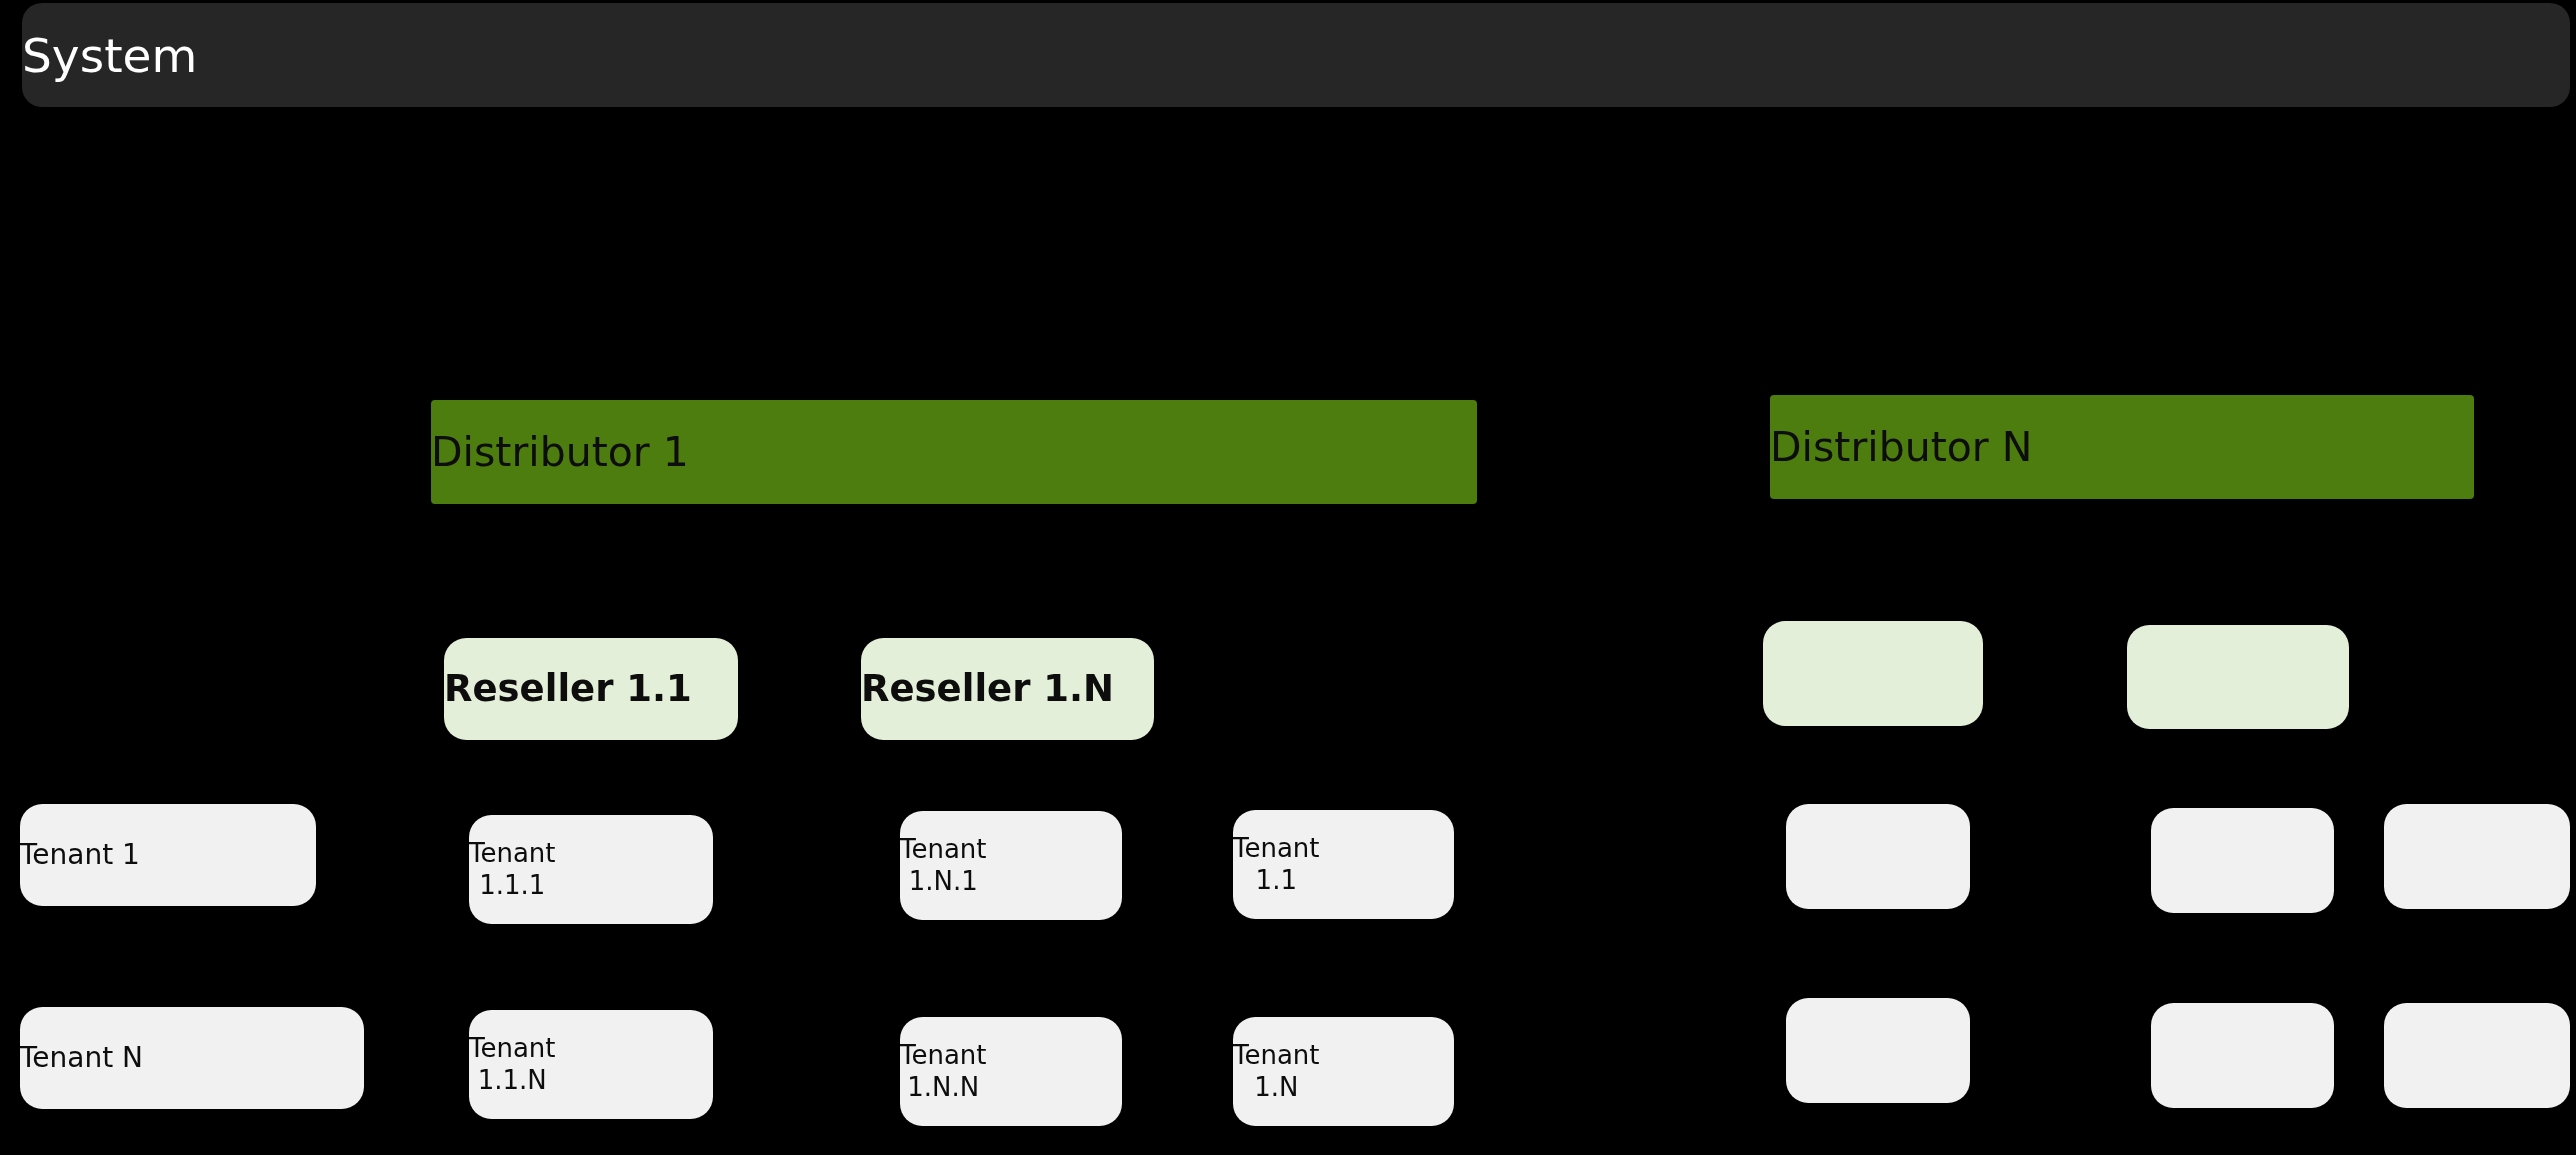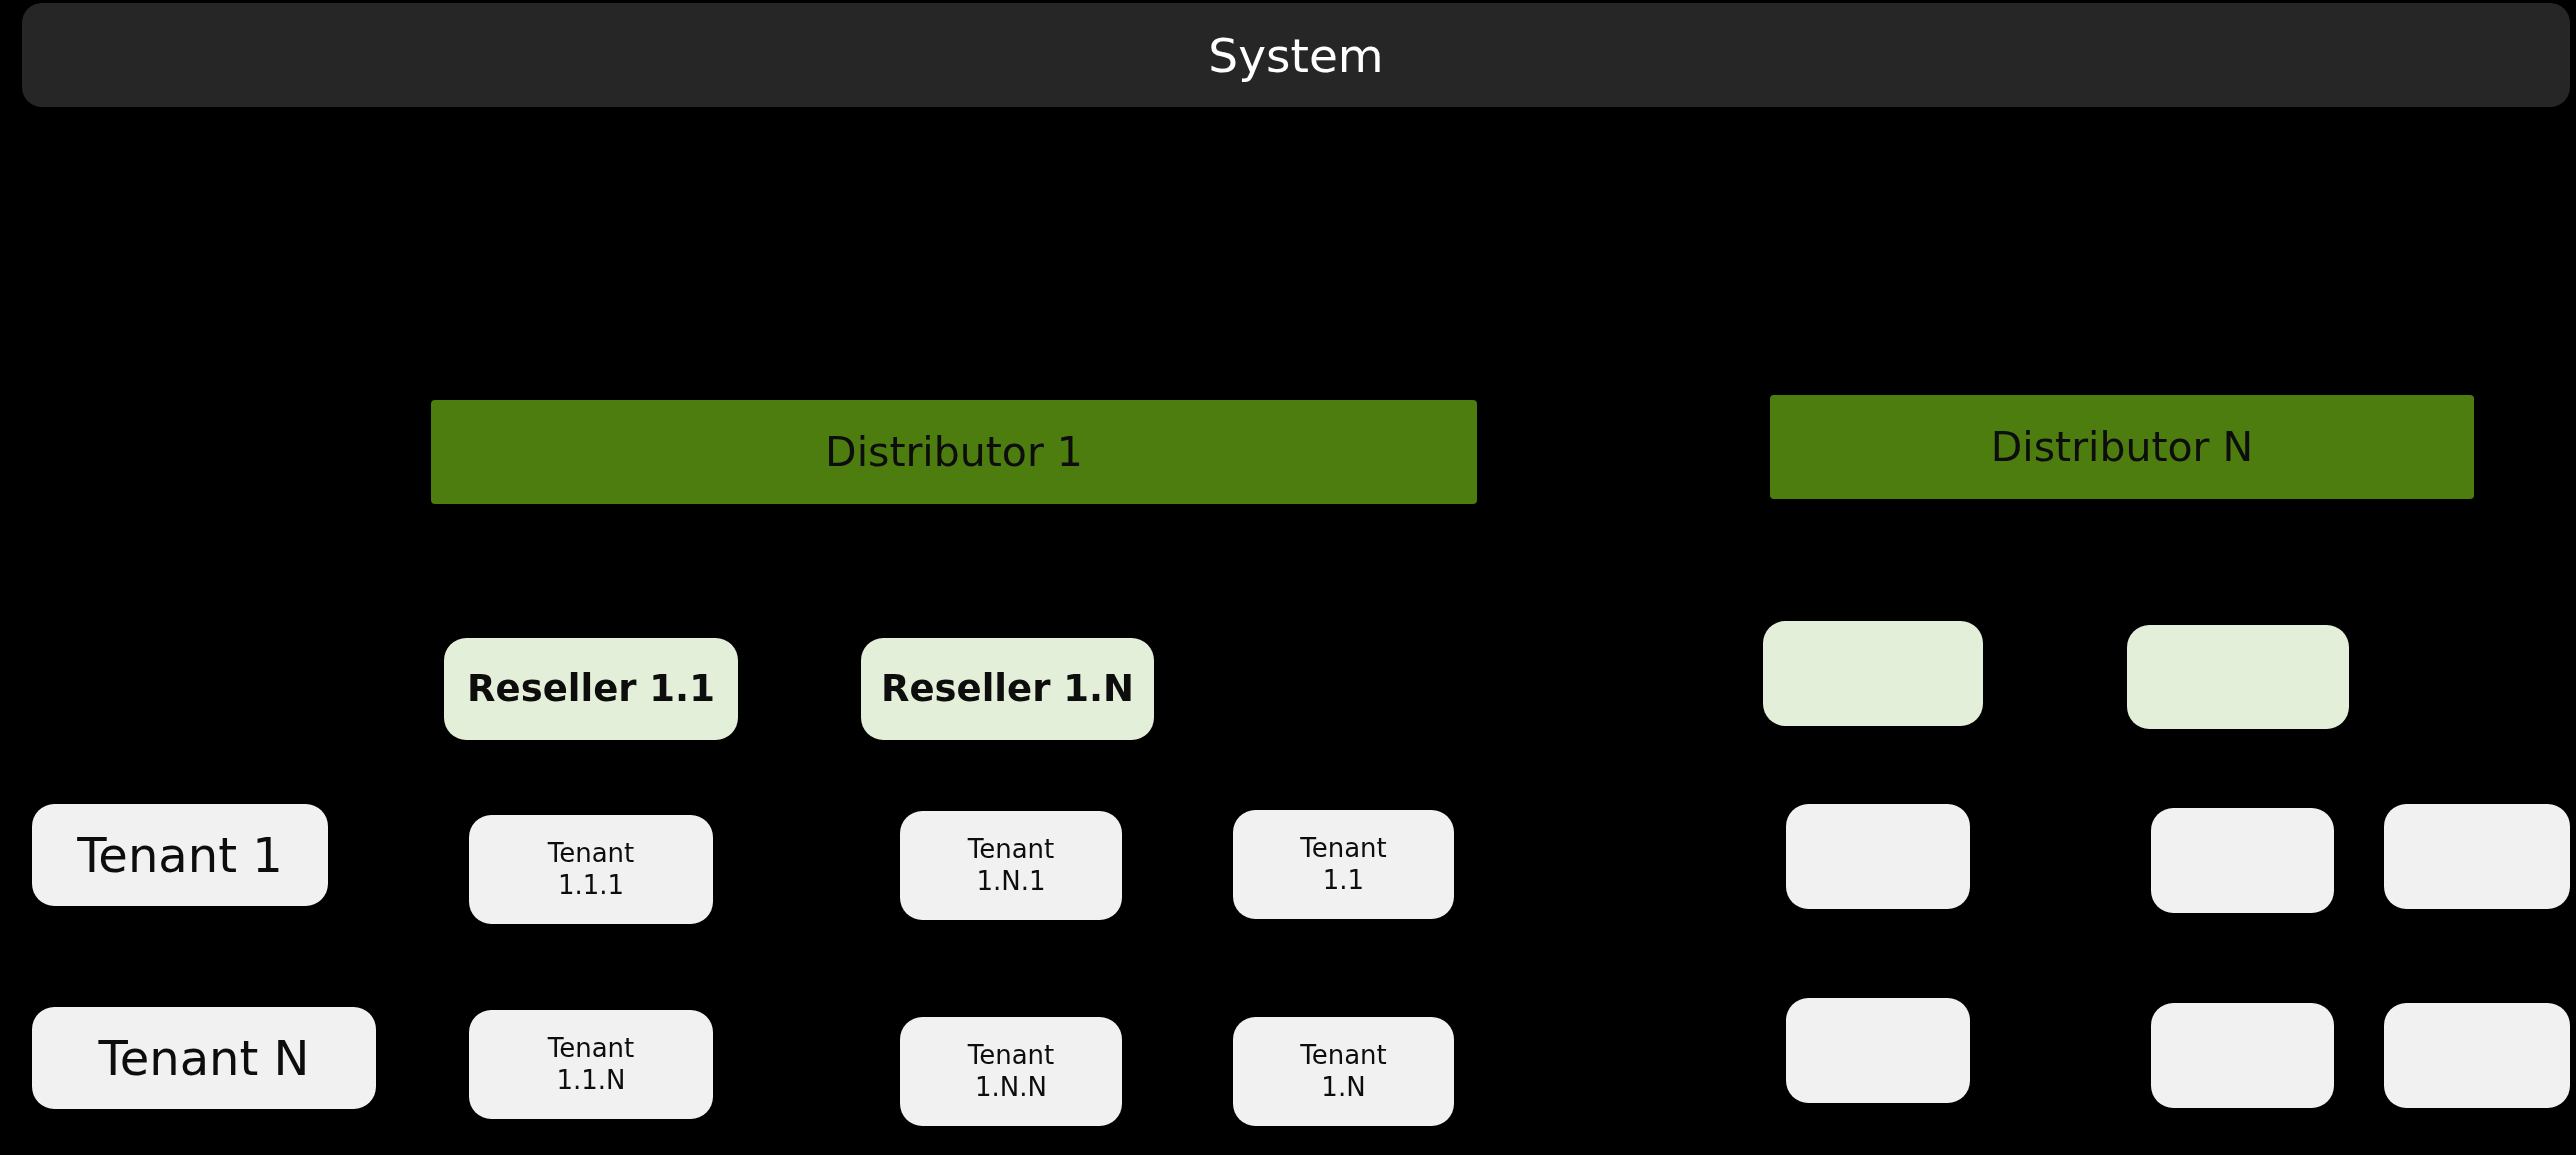--- a/index.html
+++ b/index.html
@@ -15,21 +15,20 @@
     position: relative;
     width: 2576px;
     height: 1155px;
     background: #000000;
     overflow: hidden;
   }
   .node {
     position: absolute;
     display: flex;
     align-items: center;
-    justify-content: center;
     text-align: center;
     box-sizing: border-box;
     line-height: 1.22;
     white-space: pre-line;
   }
   .node-system {
     background: #262626;
     color: #ffffff;
     border-radius: 20px;
     font-size: 47px;
@@ -50,22 +49,21 @@
     font-weight: 700;
   }
   .node-tenant {
     background: #f1f1f1;
     color: #0d0d0d;
     border-radius: 22.4px;
     font-size: 26px;
     font-weight: 400;
   }
   .node-tenant.wide {
-    font-size: 48px;
-    margin-left: 12px;
+    font-size: 28px;
   }
 </style>
 </head>
 <body>
 
 <div id="stage">
     <div class="node node-system" style="left: 22px; top: 3.3px; width: 2548px; height: 104px;"><span>System</span></div>
     <div class="node node-distributor" style="left: 431px; top: 400px; width: 1046px; height: 104px;"><span>Distributor 1</span></div>
     <div class="node node-distributor" style="left: 1770px; top: 395px; width: 704px; height: 104px;"><span>Distributor N</span></div>
     <div class="node node-reseller" style="left: 444px; top: 638px; width: 294px; height: 102px;"><span>Reseller 1.1</span></div>

